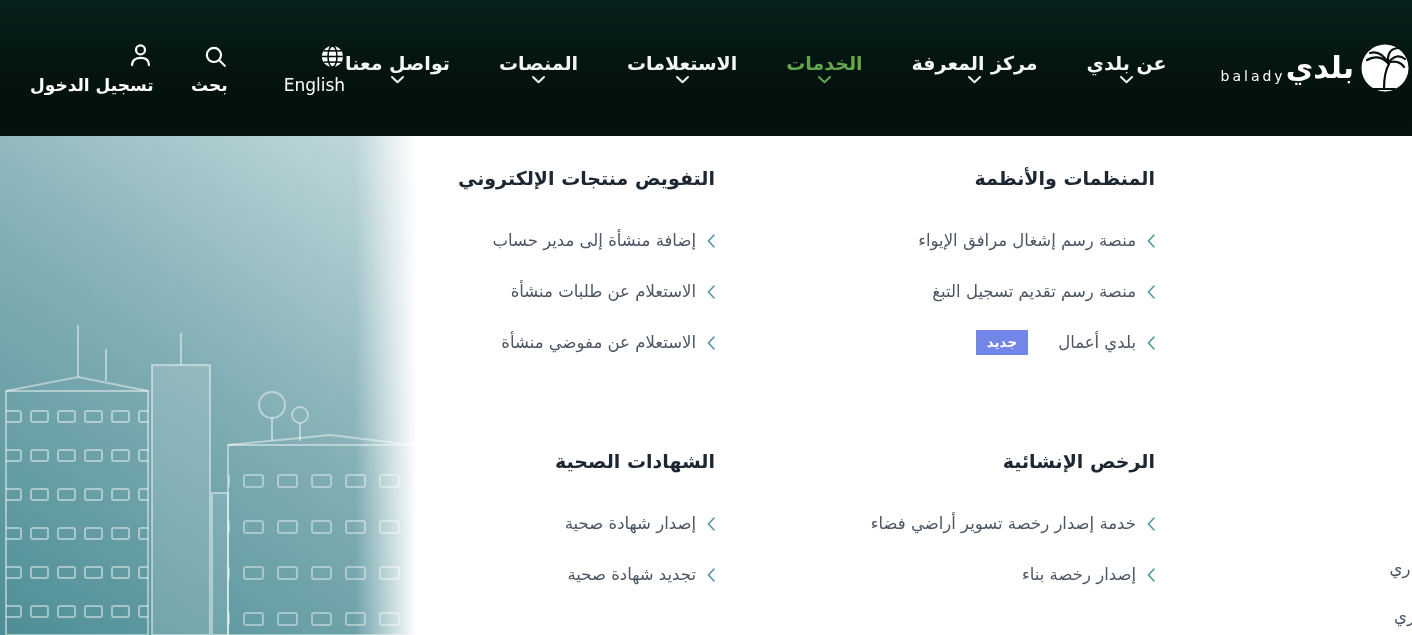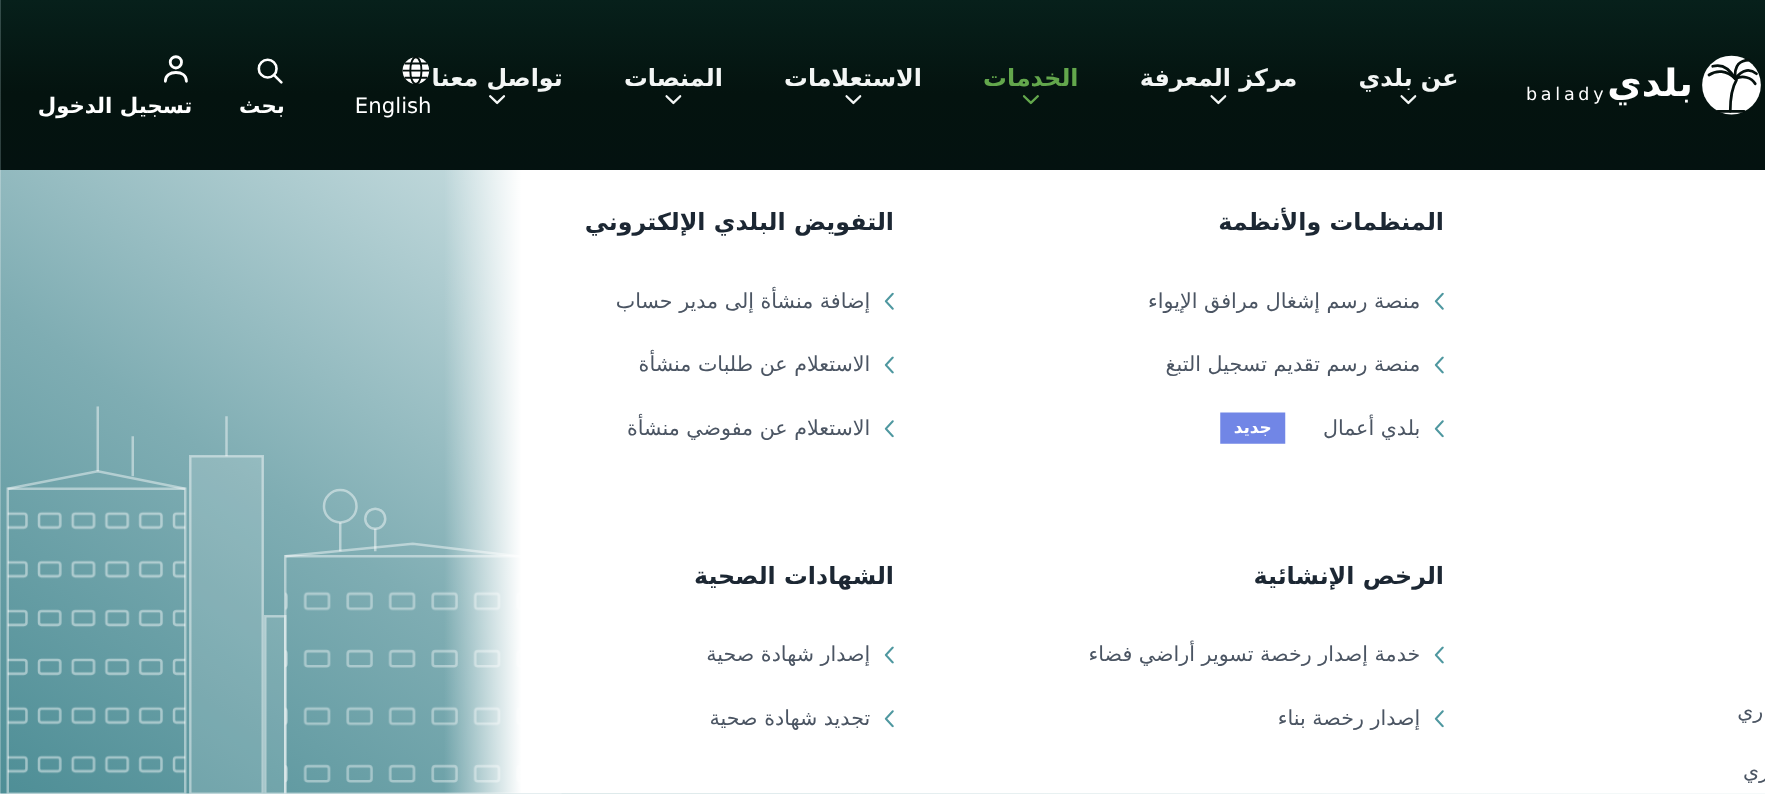--- a/index.html
+++ b/index.html
@@ -207,21 +207,21 @@
     <div class="menu-item">
       <svg width="8" height="14" viewBox="0 0 8 14">
           <polyline points="7,1 1.5,7 7,13" fill="none" stroke="var(--chevron-teal)" stroke-width="1.6" stroke-linecap="round" stroke-linejoin="round"></polyline>
         </svg>
       <span class="mi-label">بلدي أعمال</span>
       <span class="badge">جديد</span>
     </div>
   </section>
 
   <section class="sec sec-b">
-    <h3>التفويض البلدي الإلكتروني</h3>
+    <h3>التفويض منتجات الإلكتروني</h3>
     <div class="menu-item">
       <svg width="8" height="14" viewBox="0 0 8 14">
           <polyline points="7,1 1.5,7 7,13" fill="none" stroke="var(--chevron-teal)" stroke-width="1.6" stroke-linecap="round" stroke-linejoin="round"></polyline>
         </svg>
       <span class="mi-label">إضافة منشأة إلى مدير حساب</span>
     </div>
     <div class="menu-item">
       <svg width="8" height="14" viewBox="0 0 8 14">
           <polyline points="7,1 1.5,7 7,13" fill="none" stroke="var(--chevron-teal)" stroke-width="1.6" stroke-linecap="round" stroke-linejoin="round"></polyline>
         </svg>

